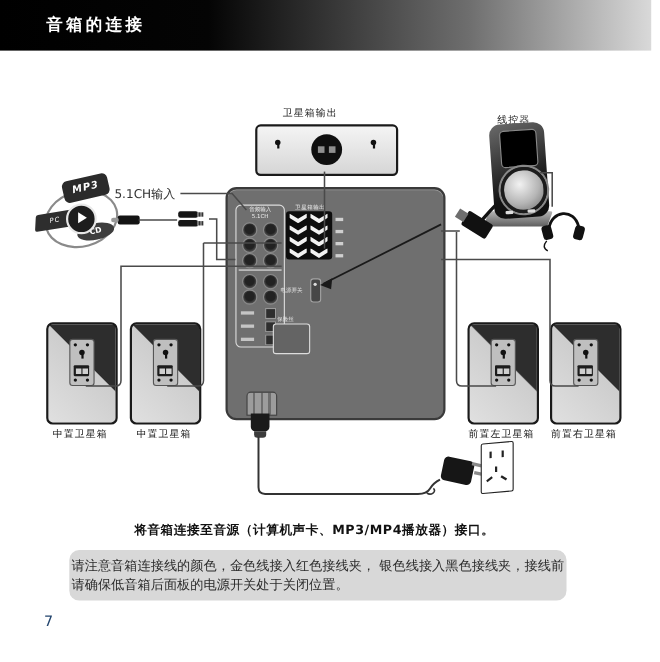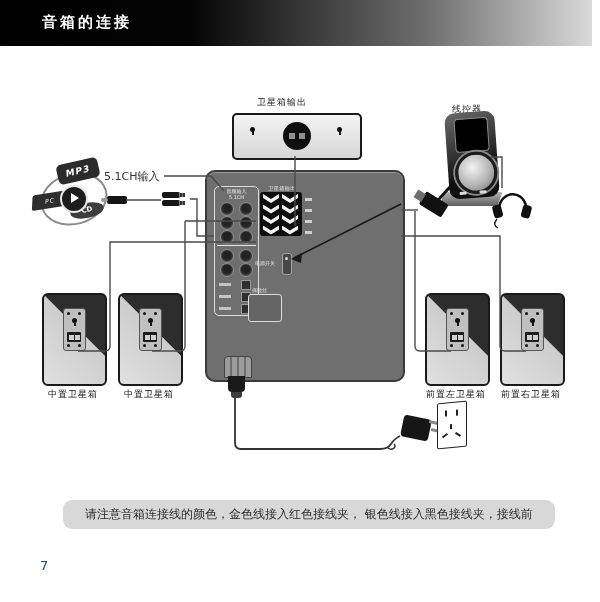--- a/index.html
+++ b/index.html
@@ -72,21 +72,21 @@
   #rc-knob{position:absolute;left:7px;top:40px;width:36px;height:36px;border-radius:50%;border:3px solid #1c1c1c;
            background:radial-gradient(circle at 40% 35%,#f2f2f2,#b5b5b5 55%,#6e6e6e 100%);box-shadow:0 0 0 2px #888;}
   .rc-btn{position:absolute;top:79px;width:7px;height:3px;background:#ddd;border-radius:1px;}
   
   #plug{left:402px;top:417px;width:28px;height:22px;background:#161616;border-radius:4px;transform:rotate(12deg);}
   .prong{position:absolute;width:9px;height:3px;background:#8a8a8a;transform:rotate(12deg);}
   #outlet{left:437px;top:402px;width:28px;height:44px;background:#fff;border:1.5px solid #222;border-radius:2px;transform:skewY(-5deg);}
   #outlet .s{position:absolute;background:#222;}
   
   #caption{left:122px;top:474px;font-size:11.5px;font-weight:bold;color:#111;letter-spacing:.5px;}
-  #note{left:63px;top:500px;width:448px;background:#d8d8d8;border-radius:9px;padding:6px 22px;
+  #note{left:63px;top:500px;width:448px;background:#d8d8d8;border-radius:9px;padding:6px 2px;
         font-size:12px;line-height:17px;color:#2b2b2b;}
   #pageno{left:40px;top:558px;font-size:13px;color:#23456e;}
   svg{position:absolute;left:0;top:0;pointer-events:none;}
 </style>
 </head>
 <body>
 
 <div id="page">
 
   <div id="hdr" class="abs">
@@ -268,18 +268,20 @@
       <rect x="413" y="200" width="9" height="9" fill="#6e6e6e"></rect>
     </g>
     <g>
       <path d="M499,208 C501,191 522,189 526,206" stroke="#111" stroke-width="2.6" fill="none"></path>
       <rect x="493" y="205" width="9" height="13" rx="3" fill="#111" transform="rotate(-15 497 211)"></rect>
       <rect x="522" y="205" width="9" height="13" rx="3" fill="#111" transform="rotate(15 526 211)"></rect>
       <path d="M497,219 q-5,6 1,9" stroke="#111" stroke-width="1.3" fill="none"></path>
     </g>
   </svg>
 
+  <div id="caption" class="abs">将音箱连接至音源（计算机声卡、MP3/MP4播放器）接口。</div>
   <div id="note" class="abs">
     <div>请注意音箱连接线的颜色，金色线接入红色接线夹， 银色线接入黑色接线夹，接线前</div>
+    <div>请确保低音箱后面板的电源开关处于关闭位置。</div>
   </div>
   <div id="pageno" class="abs">7</div>
 
 </div>
 
 </body></html>

